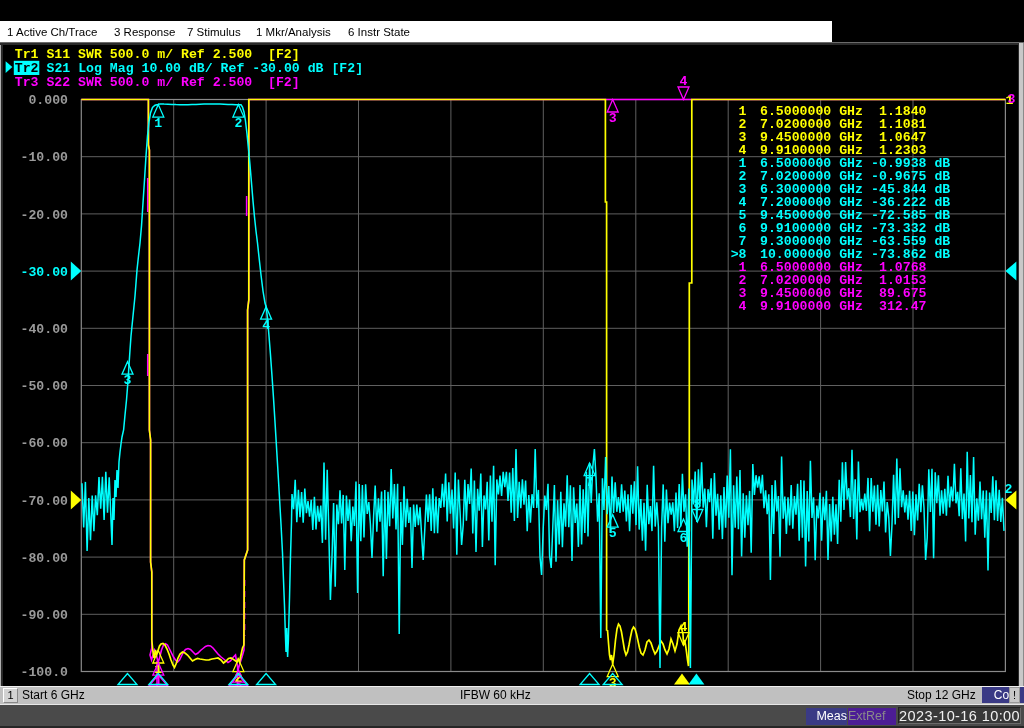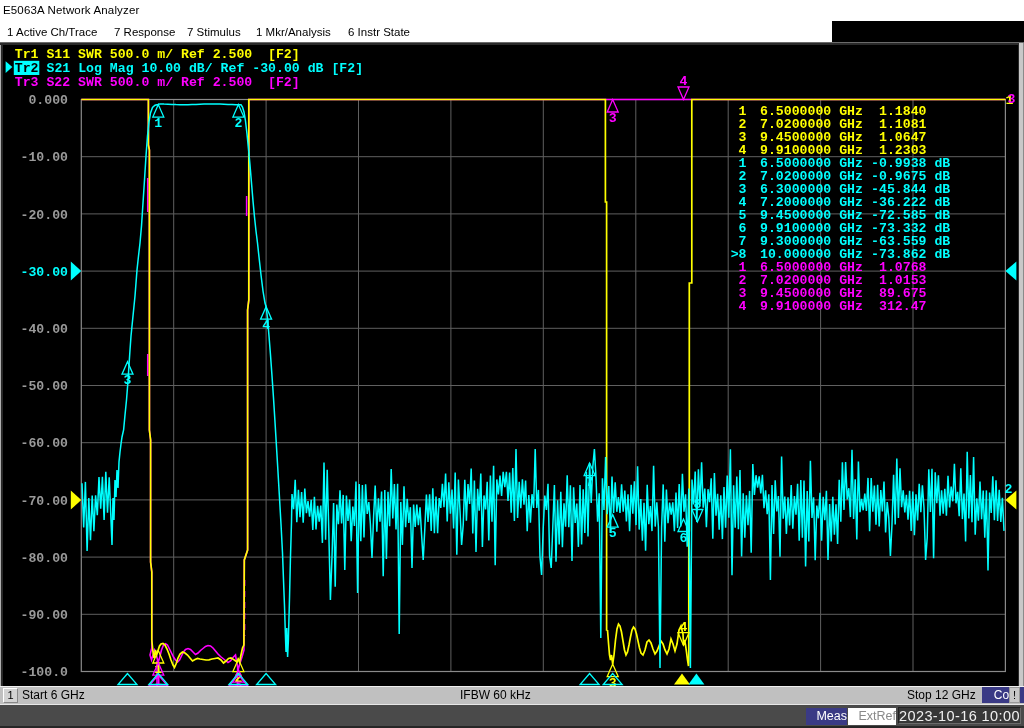--- a/index.html
+++ b/index.html
@@ -1,24 +1,21 @@
 <!DOCTYPE html>
 <html><head><meta charset="utf-8"><style>
 *{margin:0;padding:0;box-sizing:border-box}
 body{font-family:"Liberation Sans",sans-serif}
 #w{position:relative;width:1024px;height:728px;background:#000;overflow:hidden}
 .abs{position:absolute}
 </style></head><body>
 <div id="w">
-<div class="abs" style="left:0;top:0;width:1024px;height:21px;background:#fff">
- <span class="abs" style="left:3px;top:4px;font-size:11.5px;letter-spacing:0.15px;color:#000">E5063A Network Analyzer</span>
-</div>
 <div class="abs" style="left:0;top:21px;width:832px;height:21px;background:#fff;font-size:11.5px;color:#000">
  <span class="abs" style="left:7px;top:5px">1 Active Ch/Trace</span>
- <span class="abs" style="left:114px;top:5px">7 Response</span>
+ <span class="abs" style="left:114px;top:5px">3 Response</span>
  <span class="abs" style="left:187px;top:5px">7 Stimulus</span>
  <span class="abs" style="left:256px;top:5px">1 Mkr/Analysis</span>
  <span class="abs" style="left:348px;top:5px">6 Instr State</span>
  <span class="abs" style="left:984px;top:5px">State</span>
 </div>
 <div class="abs" style="left:0;top:42px;width:1024px;height:1px;background:#6a6a6a"></div>
 <div class="abs" style="left:0;top:43px;width:1024px;height:2px;background:#2a2a2a"></div>
 <div class="abs" style="left:0;top:45px;width:1024px;height:641px;background:#000"></div>
 <div class="abs" style="left:1018px;top:45px;width:1px;height:641px;background:#2a2a2a"></div>
 <div class="abs" style="left:1019px;top:43px;width:4px;height:643px;background:#c8c8c8"></div>
@@ -195,16 +192,16 @@
  <div class="abs" style="left:3px;top:1px;width:15px;height:15px;background:#d2d2d2;border-top:1px solid #fff;border-left:1px solid #fff;border-right:1px solid #888;border-bottom:1px solid #888;text-align:center;line-height:13px;font-size:11px">1</div>
  <span class="abs" style="left:22px;top:1px">Start 6 GHz</span>
  <span class="abs" style="left:460px;top:1px">IFBW 60 kHz</span>
  <span class="abs" style="left:907px;top:1px">Stop 12 GHz</span>
  <div class="abs" style="left:982px;top:0px;width:43px;height:16px;background:#3a3a85;color:#fff;text-align:center;line-height:16px;font-size:12px">Cor</div>
  <div class="abs" style="left:1009px;top:0px;width:11px;height:16px;background:#c8c8c8;border:1px solid #999;text-align:center;line-height:14px;font-size:11px">!</div>
 </div>
 <div class="abs" style="left:0;top:704px;width:1024px;height:1px;background:#e8e8e8"></div>
 <div class="abs" style="left:0;top:705px;width:1024px;height:21px;background:#4a4a4a">
  <div class="abs" style="left:806px;top:3px;width:41px;height:17px;background:#3a3a85;color:#fff;text-align:right;line-height:17px;font-size:12.5px">Meas</div>
- <div class="abs" style="left:848px;top:3px;width:48px;height:17px;background:#ffffff;color:#8a8a8a;text-align:right;line-height:17px;font-size:12.5px">ExtRef</div>
- <div class="abs" style="left:898px;top:2px;width:123px;height:17px;background:#383838;border-top:1px solid #222;border-left:1px solid #222;border-bottom:1px solid #6a6a6a;border-right:1px solid #6a6a6a;color:#f0f0f0;text-align:left;line-height:17px;font-size:14.5px;letter-spacing:0.4px;white-space:nowrap">2023-10-16 10:00</div>
+ <div class="abs" style="left:848px;top:3px;width:48px;height:17px;background:#4c1d95;color:#8a8a8a;text-align:left;line-height:17px;font-size:12.5px">ExtRef</div>
+ <div class="abs" style="left:898px;top:2px;width:123px;height:17px;background:#383838;border-top:1px solid #222;border-left:1px solid #222;border-bottom:1px solid #6a6a6a;border-right:1px solid #6a6a6a;color:#f0f0f0;text-align:right;line-height:17px;font-size:14.5px;letter-spacing:0.4px;white-space:nowrap">2023-10-16 10:00</div>
 </div>
 <div class="abs" style="left:0;top:726px;width:1024px;height:2px;background:#262626"></div>
 </div>
 </body></html>

